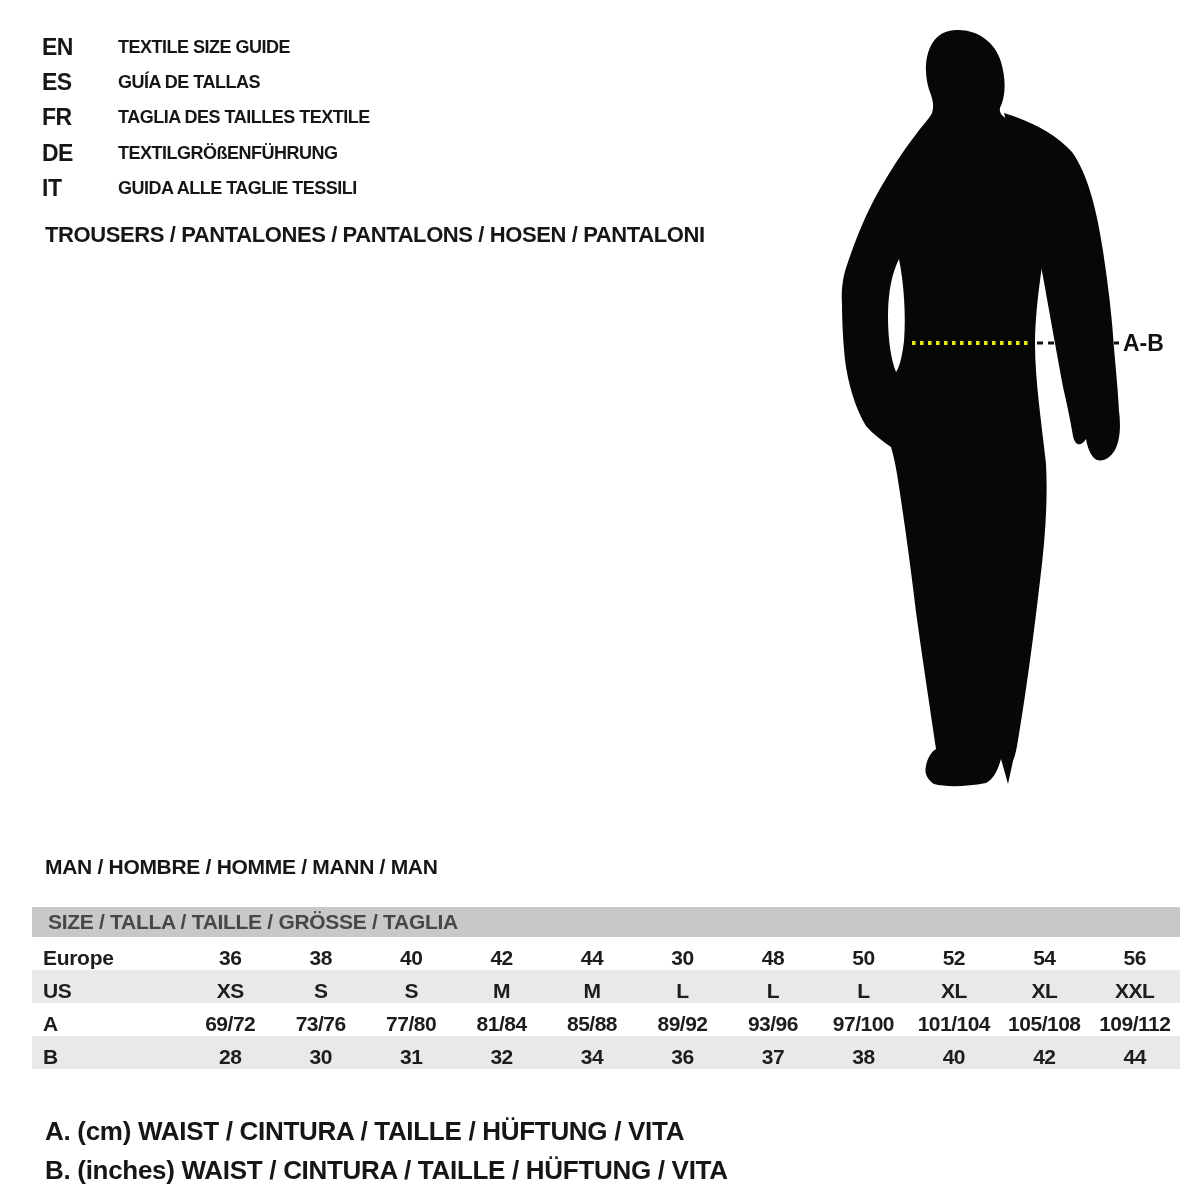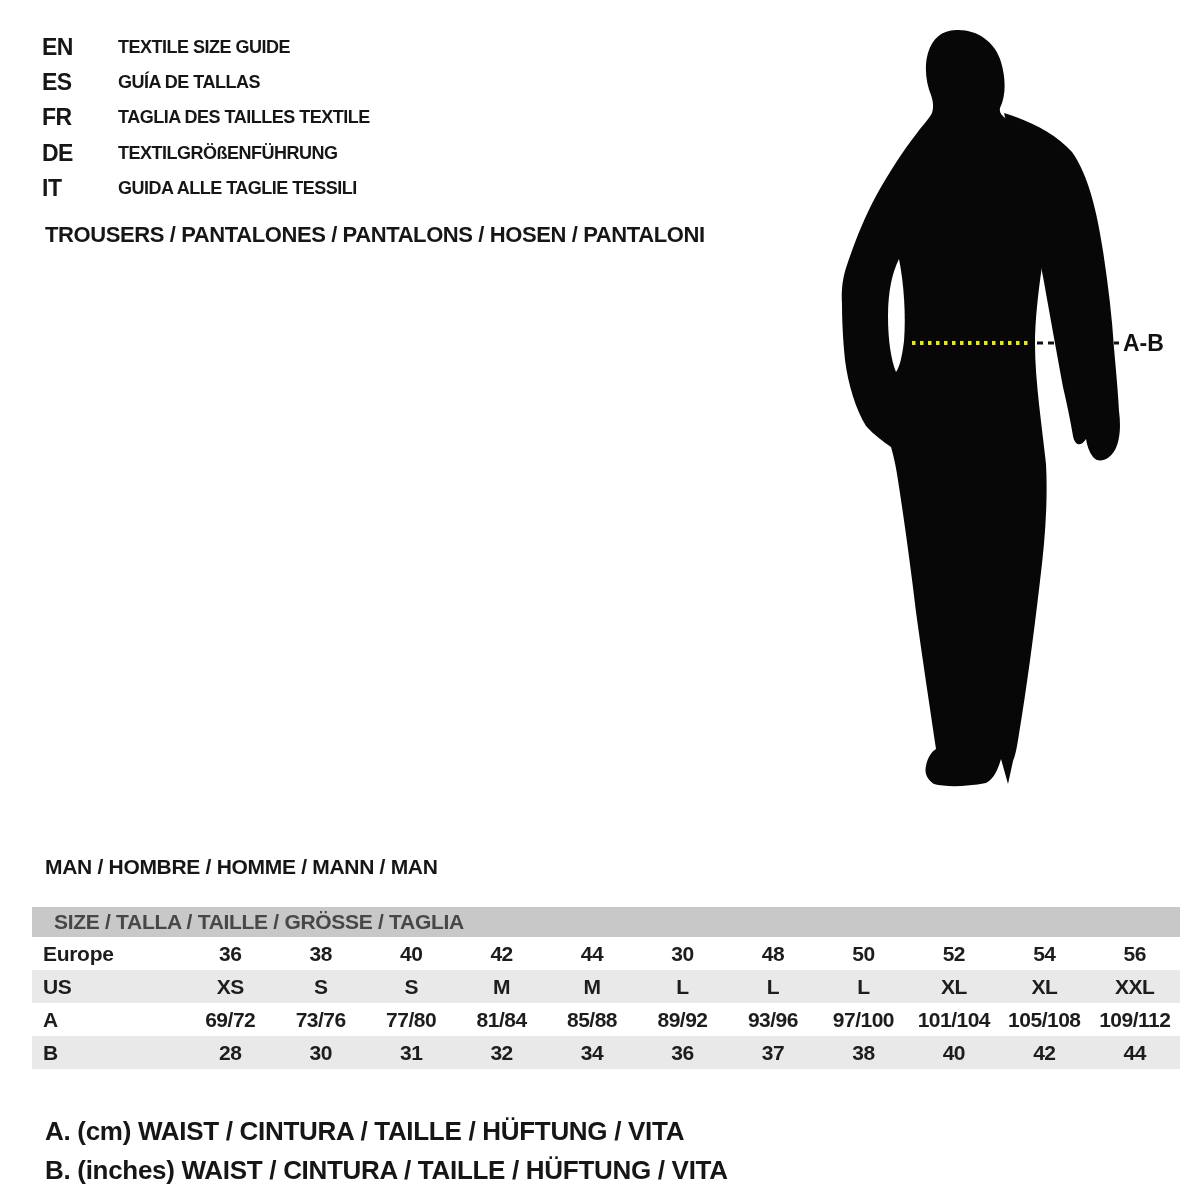--- a/index.html
+++ b/index.html
@@ -13,22 +13,22 @@
   .lang-code{width:76px;font-weight:700;font-size:23px;letter-spacing:-0.5px;}
   .lang-label{font-weight:700;font-size:18px;letter-spacing:-0.5px;white-space:nowrap;}
   
   .category-heading{position:absolute;left:45px;top:222px;font-weight:700;font-size:22px;letter-spacing:-0.4px;white-space:nowrap;}
   
   .figure{position:absolute;left:820px;top:0;width:380px;height:780px;margin-top:16px;}
   
   .section-heading{position:absolute;left:45px;top:855px;font-weight:700;font-size:21px;letter-spacing:-0.3px;white-space:nowrap;}
   
   .size-table{position:absolute;left:32px;top:907px;width:1148px;}
-  .st-header{height:30px;background:#c8c8c8;display:flex;align-items:center;padding-left:22px;font-weight:700;font-size:21px;color:#474747;letter-spacing:-0.3px;}
-  .st-row{display:flex;height:33px;align-items:center;font-weight:700;font-size:21px;color:#1d1d1d;}
+  .st-header{height:30px;background:#c8c8c8;display:flex;align-items:center;padding-left:16px;font-weight:700;font-size:21px;color:#474747;letter-spacing:-0.3px;}
+  .st-row{display:flex;height:33px;align-items:flex-end;font-weight:700;font-size:21px;color:#1d1d1d;}
   .st-body .st-row:nth-child(even){background:#e9e9e9;}
   .st-label{width:142px;padding-left:11px;letter-spacing:-0.3px;}
   .st-cell{flex:1;text-align:center;letter-spacing:-0.5px;}
   
   .footnotes{position:absolute;left:45px;top:1112px;}
   .footnote{font-weight:700;font-size:26px;line-height:39px;letter-spacing:-0.3px;white-space:nowrap;}
 </style>
 </head>
 <body>
 

